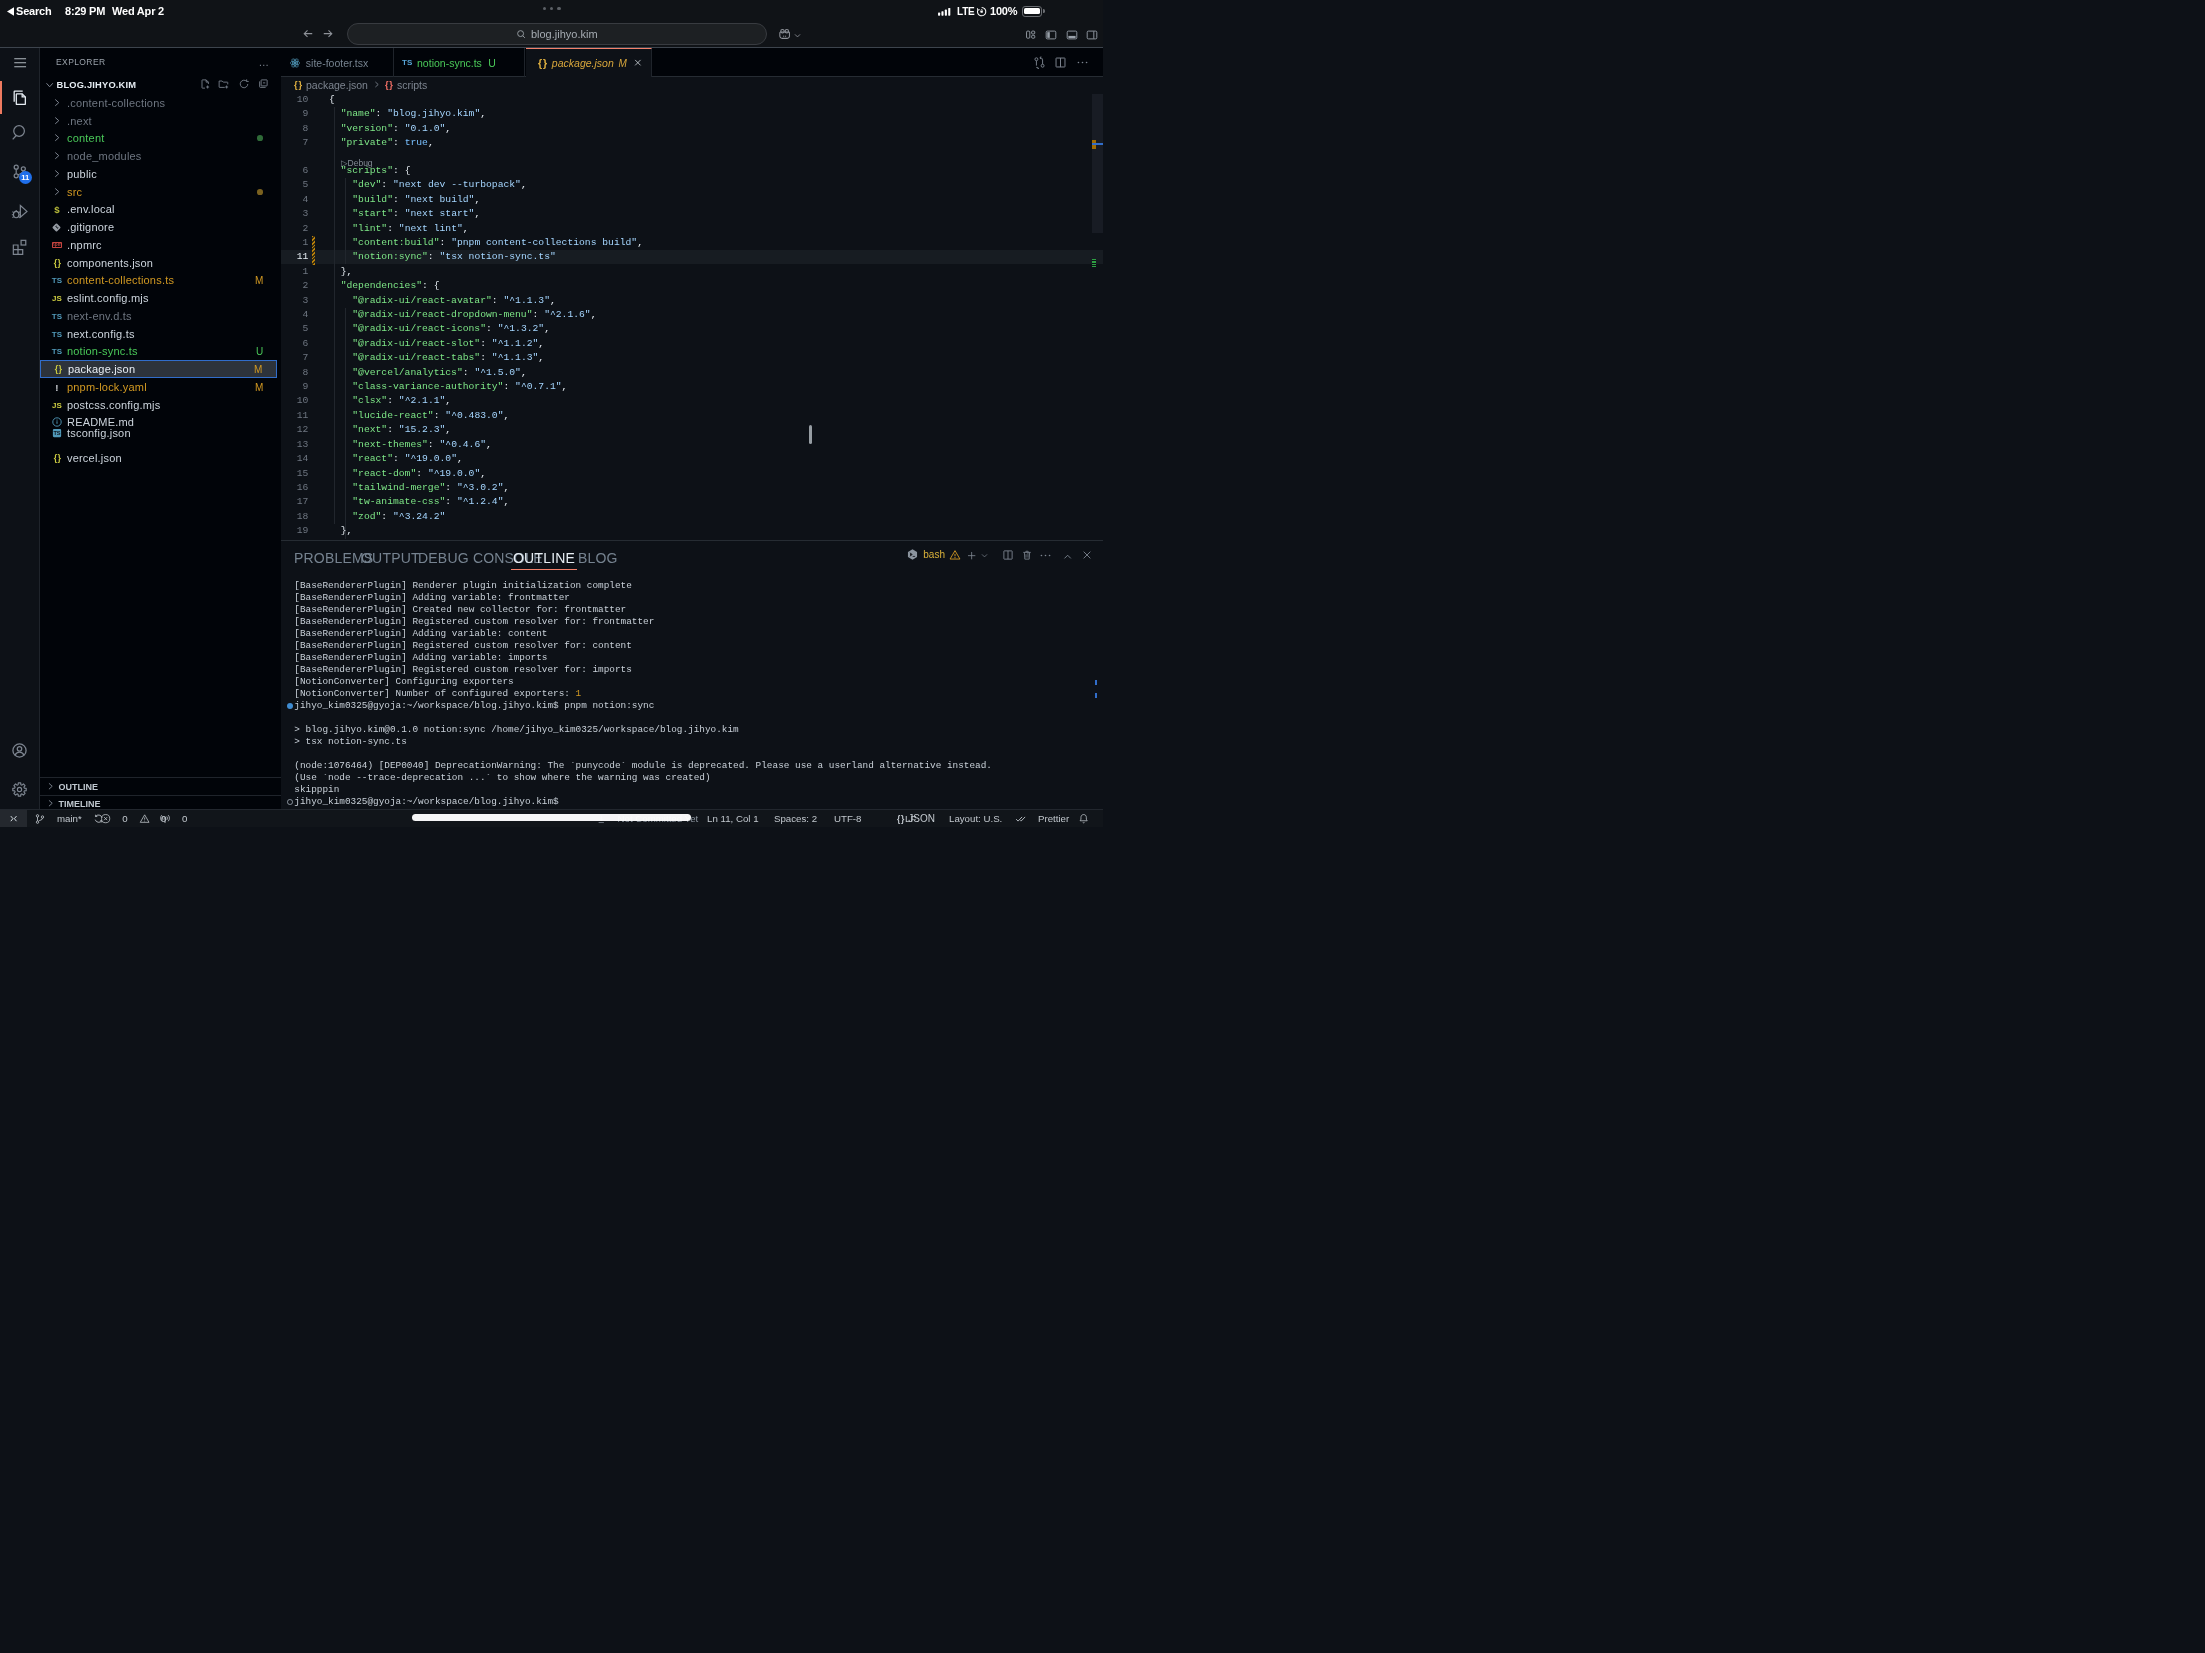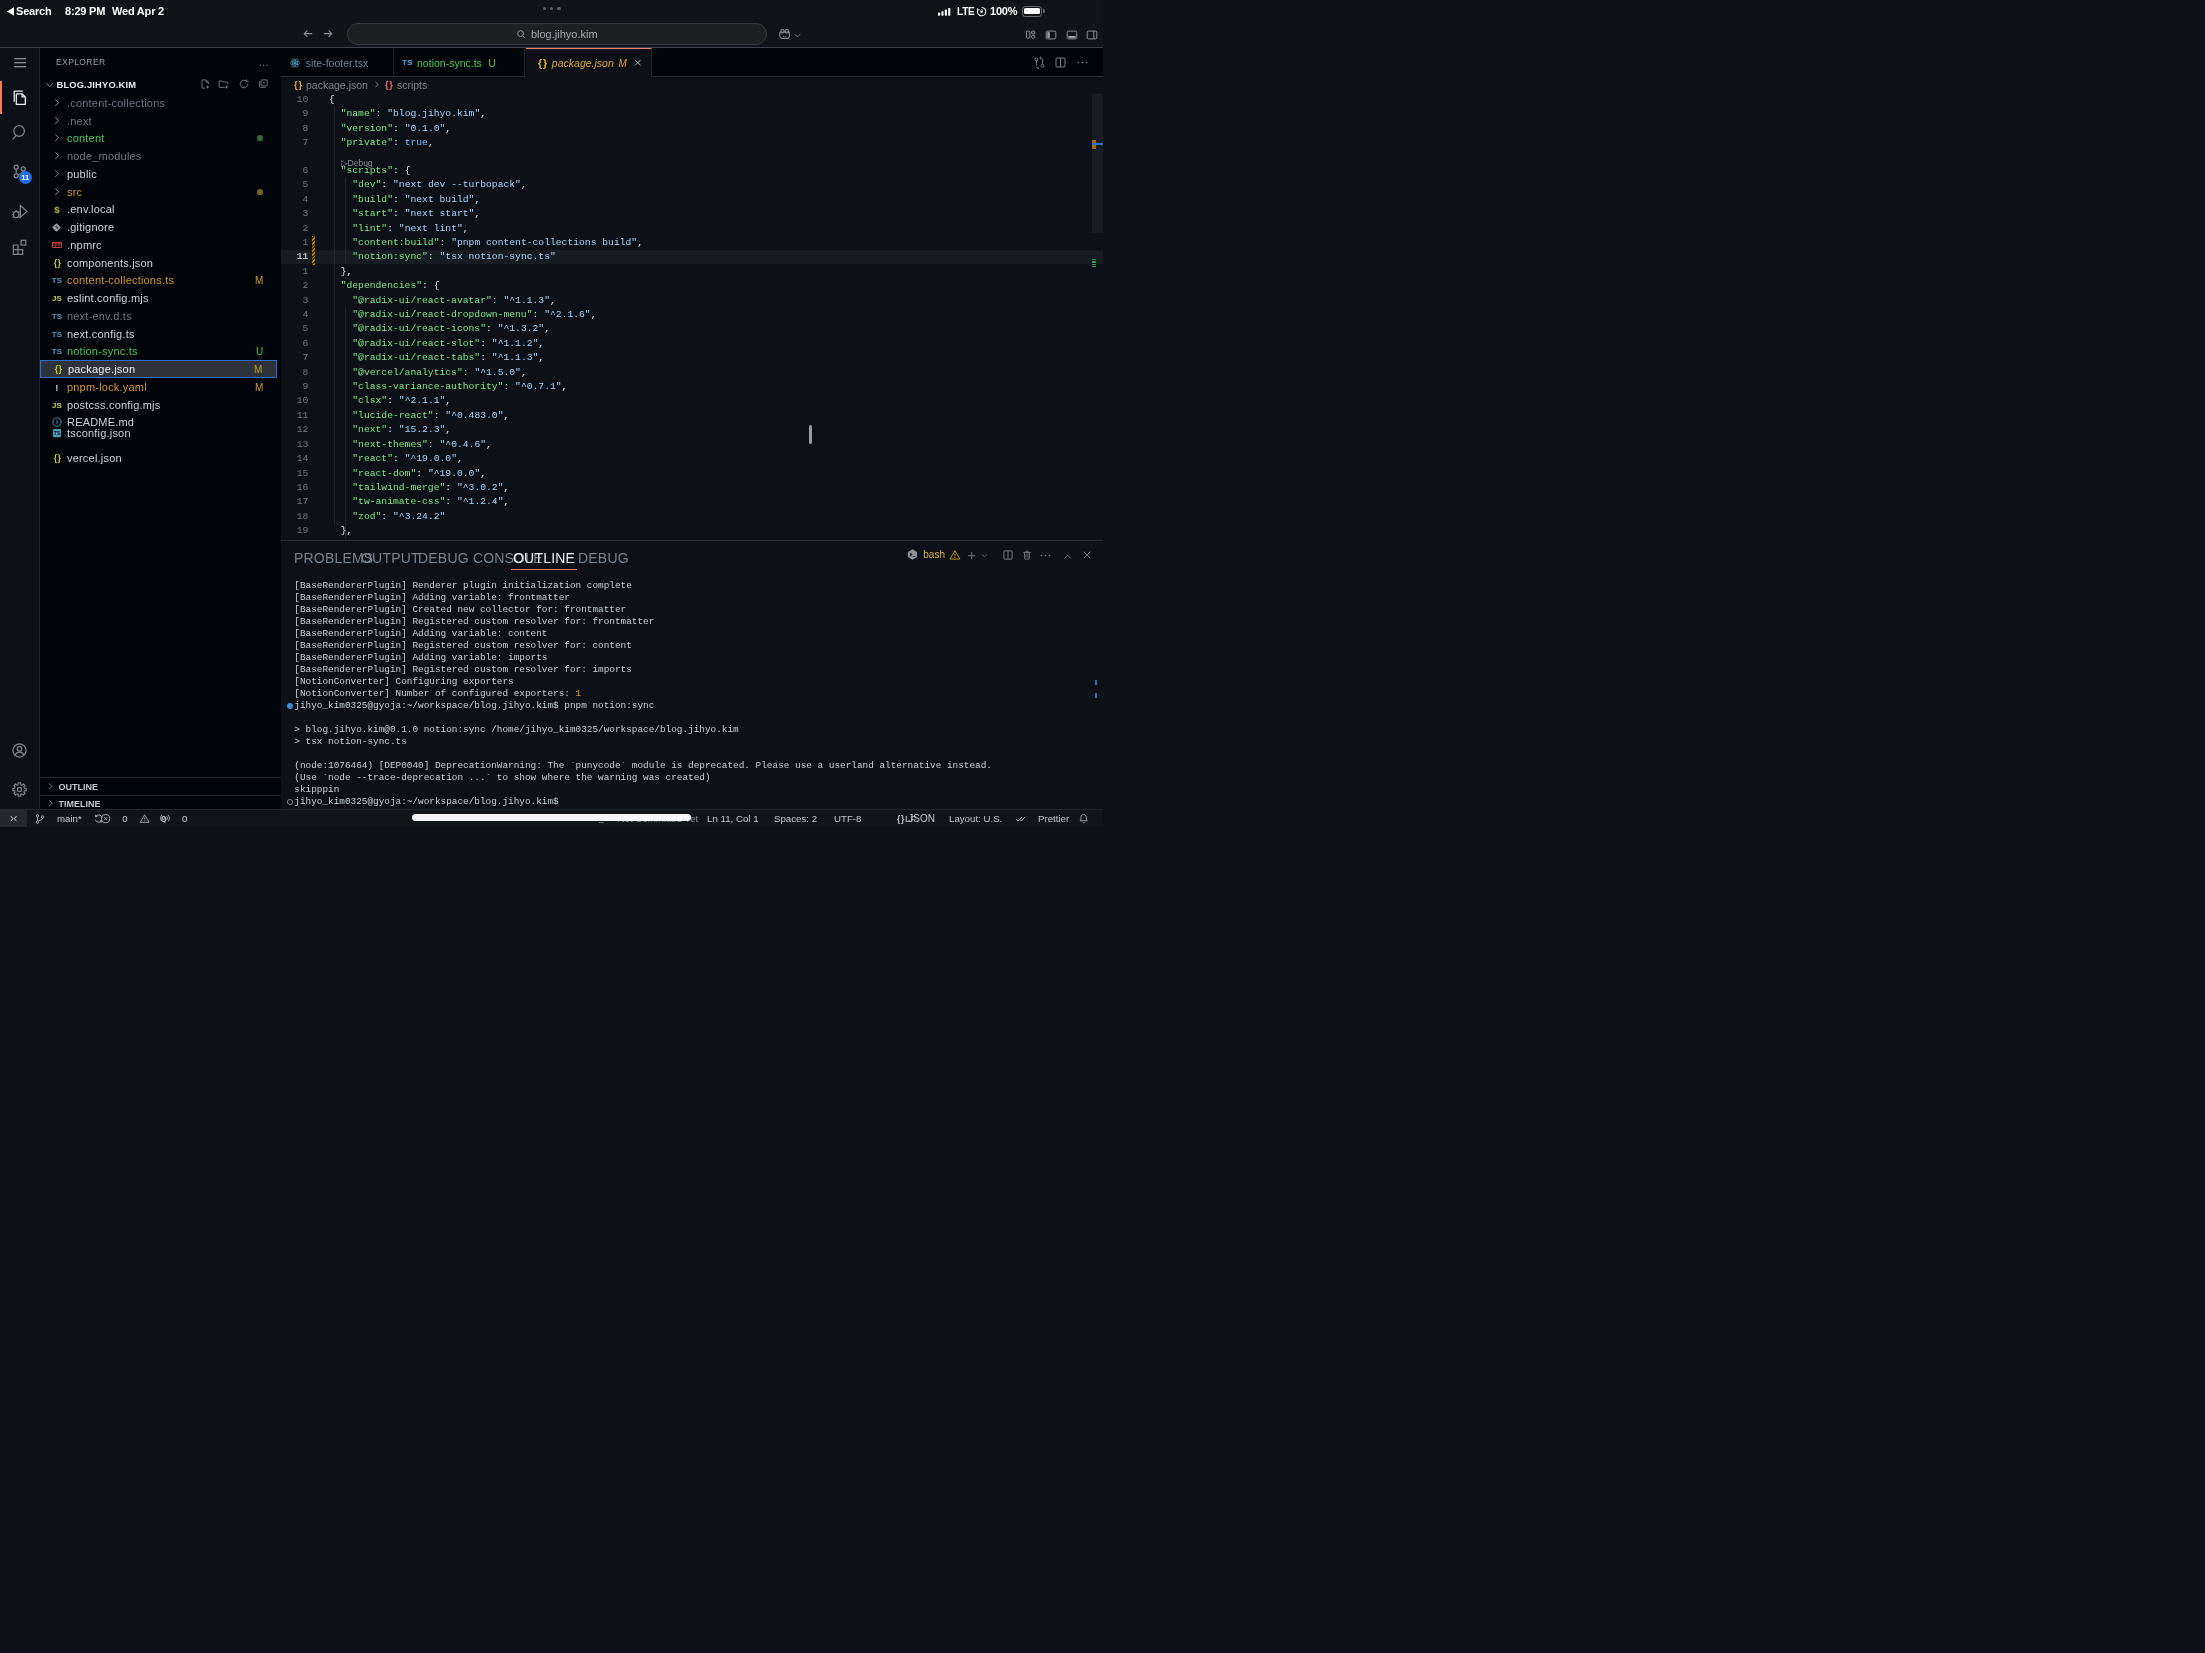--- a/index.html
+++ b/index.html
@@ -515,21 +515,21 @@
     </div>
 
     <div class="abs" style="left:528px;top:377px;width:2.9px;height:19.4px;border-radius:2px;background:#969da3"></div>
 
     <div class="abs" style="right:0;top:46px;width:11px;height:139px;background:rgba(110,118,129,.12)"></div>
     <div class="abs" style="right:7.3px;top:92px;width:3.6px;height:9px;background:#9e6a03"></div>
     <div class="abs" style="right:0;top:95px;width:11px;height:1.6px;background:#316dca"></div>
     <div class="abs" style="right:6.9px;top:211px;width:4px;height:9px;background:repeating-linear-gradient(180deg,#2ea043 0 1.2px,#0d1117 1.2px 2.4px)"></div>
 
     <div id="panel">
-      <div id="ptabs"><span style="left:13px">PROBLEMS</span><span style="left:80px">OUTPUT</span><span style="left:137px">DEBUG CONSOLE</span><span class="on" style="left:232px">OUTLINE</span><span style="left:297px">DEBUG</span></div>
+      <div id="ptabs"><span style="left:13px">PROBLEMS</span><span style="left:80px">OUTPUT</span><span style="left:137px">DEBUG CONSOLE</span><span class="on" style="left:232px">OUTLINE</span><span style="left:297px">BLOG</span></div>
       <div class="abs picon" style="right:142px;top:7.3px;gap:4px">
         <svg viewBox="0 0 16 16" style="width:13px;height:13px">
               <path d="M8 1.6 13.6 4.8v6.4L8 14.4 2.4 11.2V4.8Z" fill="#8b949e" stroke="none"></path>
               <path d="M5.2 5.8 7.4 8l-2.2 2.2M8.2 10.4h3" stroke="#1c2128" stroke-width="1.1"></path>
             </svg>
         <span style="color:#d9b13a;font-size:10px">bash</span>
         <svg viewBox="0 0 16 16" fill="none" style="width:12px;height:12px">
               <path d="M8 2.2 14.6 13.4H1.4Z" stroke="#d29922" stroke-width="1.2"></path>
               <path d="M8 6.5v3.2" stroke="#d29922" stroke-width="1.3"></path>
               <circle cx="8" cy="11.6" r=".8" fill="#d29922" stroke="none"></circle>

